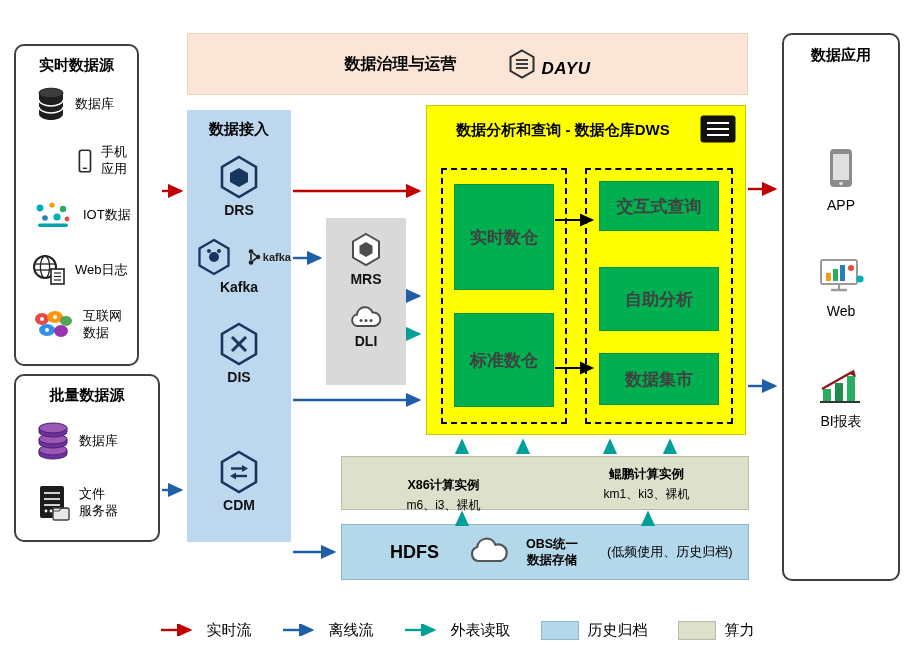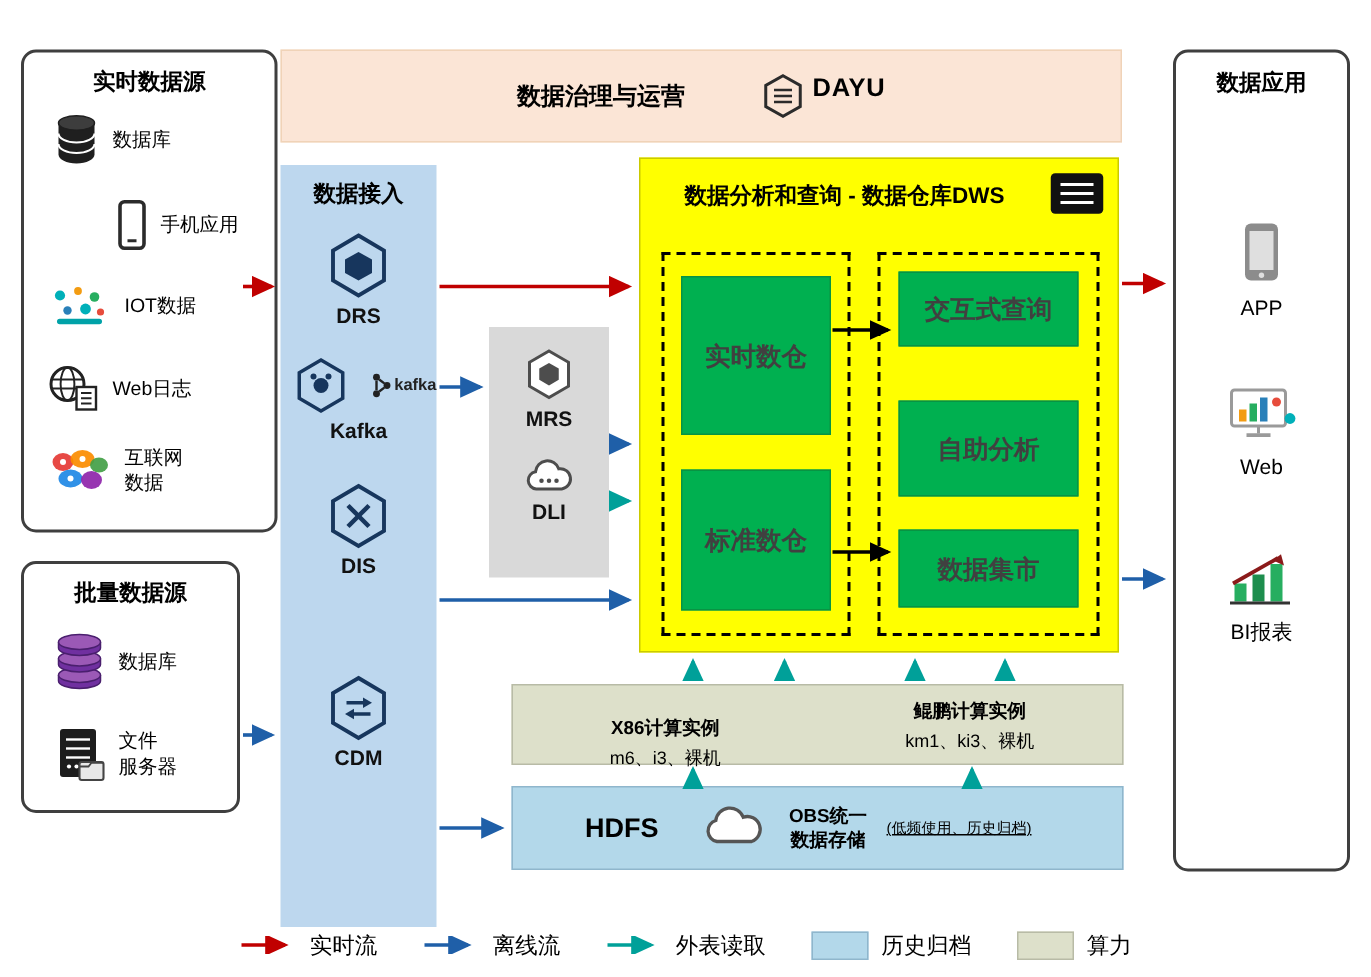--- a/index.html
+++ b/index.html
@@ -20,32 +20,32 @@
   .swatch{display:inline-block;width:38px;height:19px;box-sizing:border-box;}
   svg{display:block;}
 </style>
 </head>
 <body>
 
 <div class="canvas">
 
   <div class="abs" style="left:187px;top:33px;width:561px;height:62px;background:#fbe5d6;border:1px solid #f0d3b8;box-sizing:border-box;display:flex;align-items:center;justify-content:center;gap:52px;">
     <div class="box-title" style="font-size:16px;">数据治理与运营</div>
-    <div style="display:flex;align-items:flex-start;gap:7px;">
+    <div style="display:flex;align-items:flex-end;gap:7px;font-style:italic;">
       <svg width="26" height="30" viewBox="0 0 26 30">
         <polygon points="13,1.5 24.5,8 24.5,22 13,28.5 1.5,22 1.5,8" fill="none" stroke="#2b2b2b" stroke-width="2"></polygon>
         <line x1="7" y1="11" x2="19" y2="11" stroke="#2b2b2b" stroke-width="1.8"></line>
         <line x1="7" y1="15" x2="19" y2="15" stroke="#2b2b2b" stroke-width="1.8"></line>
         <line x1="7" y1="19" x2="19" y2="19" stroke="#2b2b2b" stroke-width="1.8"></line>
       </svg>
       <span style="font-weight:bold;font-size:17px;letter-spacing:0.5px;">DAYU</span>
     </div>
   </div>
 
-  <div class="abs outline-box" style="left:14px;top:33px;width:171px;height:322px;">
+  <div class="abs outline-box" style="left:14px;top:44px;width:125px;height:322px;">
     <div class="box-title" style="margin-top:10px;">实时数据源</div>
     <div class="src-item" style="left:20px;top:40px;">
       <svg width="30" height="36" viewBox="0 0 30 36">
         <path d="M3 7 v21 c0 3.3 5.4 6 12 6 s12-2.7 12-6 V7" fill="#1f1f1f"></path>
         <ellipse cx="15" cy="7" rx="12" ry="4.8" fill="#3d3d3d" stroke="#1f1f1f"></ellipse>
         <path d="M3 14 c0 3.3 5.4 6 12 6 s12-2.7 12-6" fill="none" stroke="#fff" stroke-width="1.4"></path>
         <path d="M3 21 c0 3.3 5.4 6 12 6 s12-2.7 12-6" fill="none" stroke="#fff" stroke-width="1.4"></path>
       </svg>
       <span class="src-label">数据库</span>
     </div>
@@ -121,21 +121,21 @@
         <circle cx="8" cy="27" r="1.4" fill="#fff"></circle>
         <circle cx="13" cy="27" r="1.4" fill="#fff"></circle>
         <rect x="15" y="24" width="16" height="12" rx="1.5" fill="#e8e8e8" stroke="#444" stroke-width="1.4"></rect>
         <path d="M15 27 h6 l2 -2.5 h8" fill="none" stroke="#444" stroke-width="1.2"></path>
       </svg>
       <span class="src-label">文件
 服务器</span>
     </div>
   </div>
 
-  <div class="abs" style="left:187px;top:110px;width:104px;height:508px;background:#bdd7ee;">
+  <div class="abs" style="left:187px;top:110px;width:104px;height:432px;background:#bdd7ee;">
     <div class="box-title" style="margin-top:10px;">数据接入</div>
     <div class="col-item" style="top:45px;">
       <svg width="40" height="44" viewBox="0 0 40 44">
         <polygon points="20,2 37,12 37,32 20,42 3,32 3,12" fill="none" stroke="#17365d" stroke-width="2.6"></polygon>
         <polygon points="20,13 29,18 29,27 20,32 11,27 11,18" fill="#17365d"></polygon>
       </svg>
       <div class="hex-label">DRS</div>
     </div>
     <div class="col-item" style="top:128px;">
       <div style="display:flex;align-items:center;justify-content:center;gap:5px;">
@@ -226,21 +226,21 @@
     </div>
   </div>
 
   <div class="abs" style="left:341px;top:524px;width:408px;height:56px;background:#b3d8ea;border:1px solid #8fb6cc;box-sizing:border-box;display:flex;align-items:center;">
     <span style="font-weight:bold;font-size:18px;margin-left:48px;">HDFS</span>
     <svg style="margin-left:28px;" width="46" height="30" viewBox="0 0 46 30">
       <path d="M11 24 A7.2 7.2 0 0 1 10.2 10 A9.5 9.5 0 0 1 28.5 7.8 A6.8 6.8 0 0 1 34 24 Z" fill="#fff" stroke="#555" stroke-width="2.2"></path>
     </svg>
     <span style="font-weight:bold;font-size:12.5px;width:70px;text-align:center;white-space:pre-line;line-height:1.3;margin-left:4px;">OBS统一
 数据存储</span>
-    <span style="font-size:10px;margin-left:4px;text-decoration:underline;">(低频使用、历史归档)</span>
+    <span style="font-size:13px;margin-left:20px;">(低频使用、历史归档)</span>
   </div>
 
   <div class="abs outline-box" style="left:782px;top:33px;width:118px;height:548px;">
     <div class="box-title" style="margin-top:11px;">数据应用</div>
     <div class="col-item" style="top:112px;">
       <svg width="26" height="42" viewBox="0 0 26 42">
         <rect x="2" y="2" width="22" height="38" rx="4" fill="#8c8c8c"></rect>
         <rect x="5" y="7" width="16" height="26" fill="#dfdfdf"></rect>
         <circle cx="13" cy="36.5" r="1.8" fill="#dfdfdf"></circle>
       </svg>

